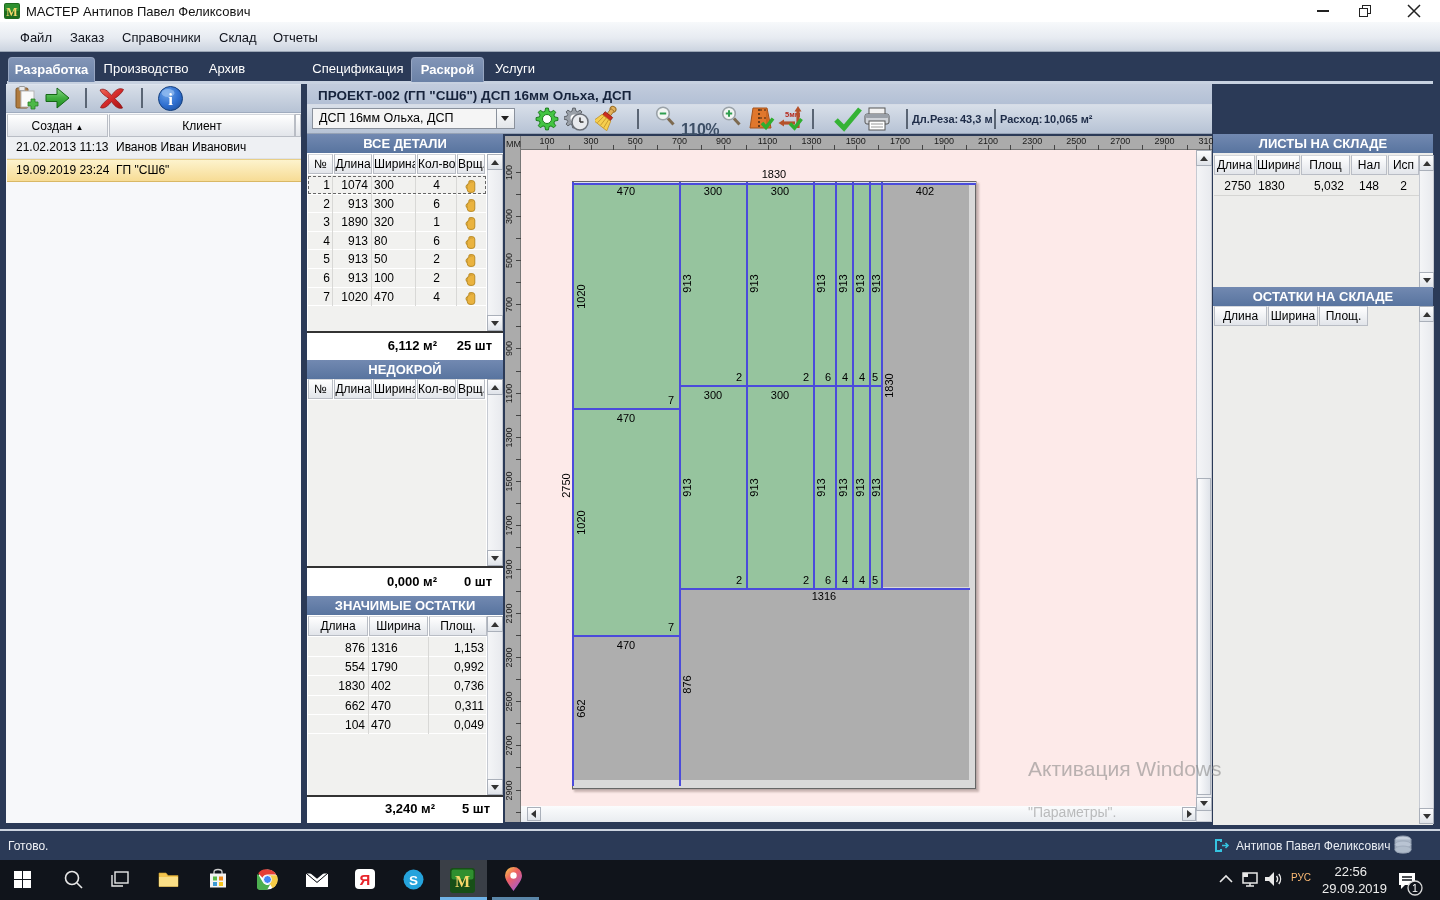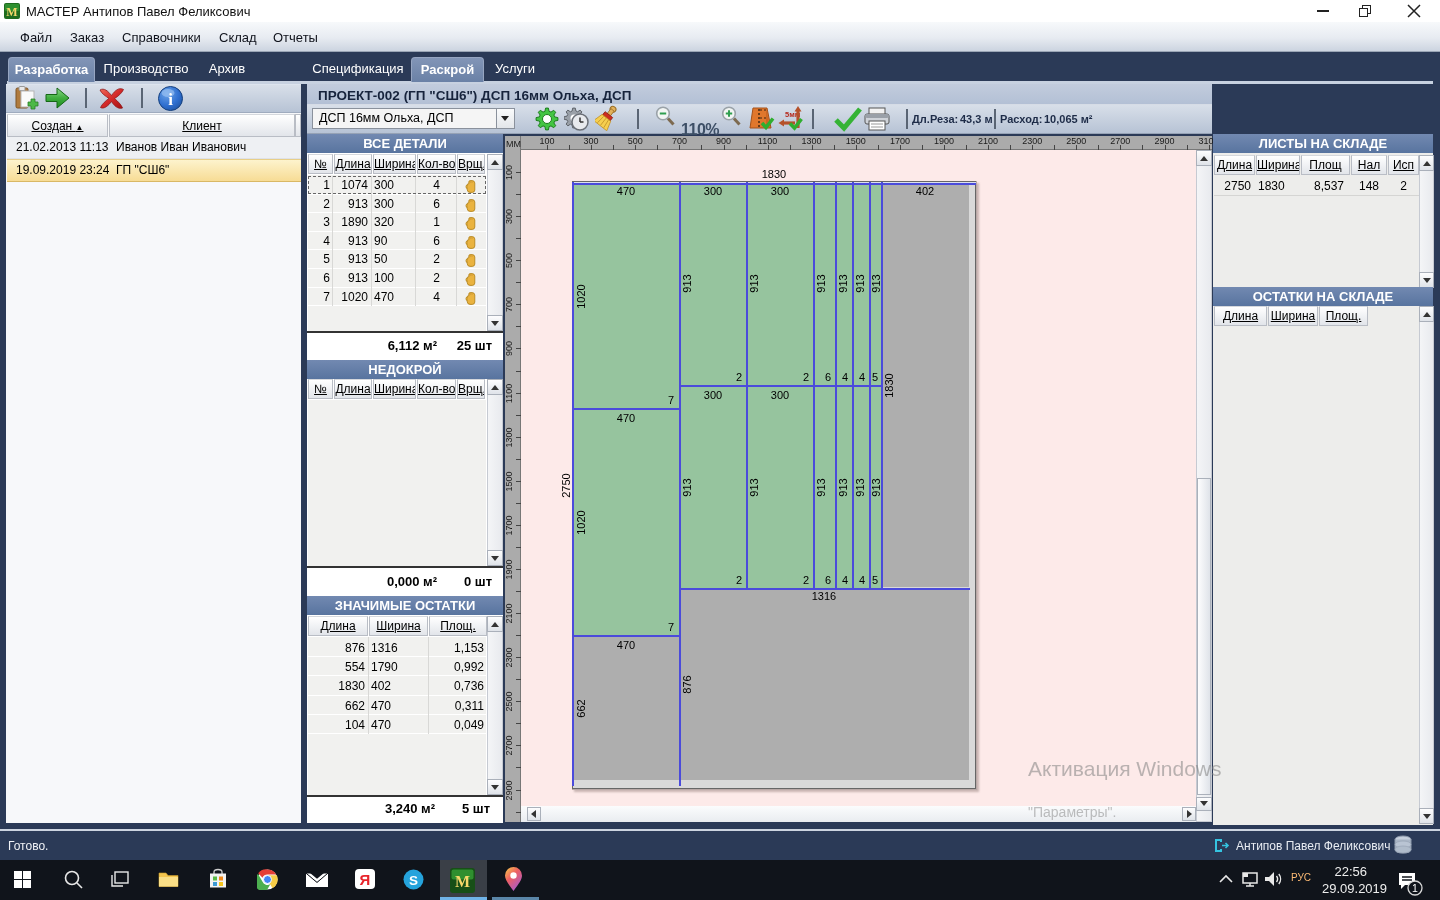--- a/index.html
+++ b/index.html
@@ -1,18 +1,18 @@
 <!DOCTYPE html>
 <html><head><meta charset="utf-8"><title>m</title><style>
 *{margin:0;padding:0;box-sizing:border-box;}
 body{font-family:"Liberation Sans",sans-serif;width:1440px;height:900px;overflow:hidden;}
 #scr{position:relative;width:1440px;height:900px;background:#2b3a57;overflow:hidden;font-family:"Liberation Sans",sans-serif;}
 .a{position:absolute;}
 .hdr{color:#fff;font-weight:bold;font-size:13px;text-align:center;line-height:16px;background:linear-gradient(#7289b1,#58749f);}
-.cbtn{background:linear-gradient(#ffffff,#e2e5ea);border:1px solid #b9bdc5;border-top-color:#d5d8dd;color:#000;font-size:12px;text-align:center;overflow:hidden;white-space:nowrap;text-decoration:underline;}
+.cbtn{background:linear-gradient(#ffffff,#e2e5ea);border:1px solid #b9bdc5;border-top-color:#d5d8dd;color:#000;font-size:12px;text-align:center;overflow:hidden;white-space:nowrap;}
 .cell{font-size:12px;color:#000;white-space:nowrap;overflow:hidden;}
 .sb{background:linear-gradient(90deg,#f4f5f7,#e8eaee);border:1px solid #c6cad2;}
 .sbtn{background:linear-gradient(#fdfdfe,#dfe3e9);border:1px solid #aab0ba;}
 .tri{position:absolute;width:0;height:0;}
 .lbl{position:absolute;font-size:11px;color:#000;line-height:11px;white-space:nowrap;}
 .rot{transform:rotate(-90deg);text-align:center;}
 .tick{position:absolute;width:1px;background:#444;}
 .rlbl{position:absolute;font-size:9px;color:#1a1a1a;line-height:9px;}
 </style></head><body>
 <div id="scr">
@@ -201,21 +201,21 @@
 <div class="a cell" style="left:374px;top:215.2px;">320</div>
 <div class="a cell" style="left:417px;top:215.2px;width:39px;text-align:center;">1</div>
 <div class="a" style="left:465px;top:216.2px;"><svg width="11" height="13" viewBox="0 0 11 13">
         <path d="M2.2,6.2 L2.2,5 Q2.2,3.8 3.2,3.8 L3.8,3.9 L3.8,2 Q3.9,0.6 5.1,0.6 L7.4,0.6 Q9.6,0.7 9.8,3 L9.8,10 Q9.7,12.3 7.4,12.4 L5,12.4 Q2.3,12.3 2.2,9.5 z" fill="#eab33f" stroke="#ad7d14" stroke-width="0.8"></path>
         <path d="M2.3,5.2 Q1,5 1,6.5 Q1,8.6 2.3,8.8" fill="#eab33f" stroke="#ad7d14" stroke-width="0.8"></path>
         <path d="M5.2,1 v2 M7,1 v2" stroke="#c89530" stroke-width="0.7"></path>
       </svg></div>
 <div class="a" style="left:308px;top:249.4px;width:178px;height:1px;background:#fff;"></div>
 <div class="a cell" style="left:308px;top:233.8px;width:22px;text-align:right;">4</div>
 <div class="a cell" style="left:330px;top:233.8px;width:38px;text-align:right;">913</div>
-<div class="a cell" style="left:374px;top:233.8px;">90</div>
+<div class="a cell" style="left:374px;top:233.8px;">80</div>
 <div class="a cell" style="left:417px;top:233.8px;width:39px;text-align:center;">6</div>
 <div class="a" style="left:465px;top:234.8px;"><svg width="11" height="13" viewBox="0 0 11 13">
         <path d="M2.2,6.2 L2.2,5 Q2.2,3.8 3.2,3.8 L3.8,3.9 L3.8,2 Q3.9,0.6 5.1,0.6 L7.4,0.6 Q9.6,0.7 9.8,3 L9.8,10 Q9.7,12.3 7.4,12.4 L5,12.4 Q2.3,12.3 2.2,9.5 z" fill="#eab33f" stroke="#ad7d14" stroke-width="0.8"></path>
         <path d="M2.3,5.2 Q1,5 1,6.5 Q1,8.6 2.3,8.8" fill="#eab33f" stroke="#ad7d14" stroke-width="0.8"></path>
         <path d="M5.2,1 v2 M7,1 v2" stroke="#c89530" stroke-width="0.7"></path>
       </svg></div>
 <div class="a" style="left:308px;top:268.0px;width:178px;height:1px;background:#fff;"></div>
 <div class="a cell" style="left:308px;top:252.4px;width:22px;text-align:right;">5</div>
 <div class="a cell" style="left:330px;top:252.4px;width:38px;text-align:right;">913</div>
 <div class="a cell" style="left:374px;top:252.4px;">50</div>
@@ -492,21 +492,21 @@
 <div class="tri" style="left:1187px;top:810px;border-top:4px solid transparent;border-bottom:4px solid transparent;border-left:5px solid #333;"></div>
 <div class="a" style="left:1213px;top:134px;width:220px;height:691px;background:#ededeb;"></div>
 <div class="a hdr" style="left:1213px;top:134px;width:220px;height:19px;line-height:19px;">ЛИСТЫ НА СКЛАДЕ</div>
 <div class="a cbtn" style="left:1214px;top:155px;width:41px;height:20px;line-height:19px;">Длина</div>
 <div class="a cbtn" style="left:1256px;top:155px;width:44px;height:20px;line-height:19px;">Ширина</div>
 <div class="a cbtn" style="left:1301px;top:155px;width:49px;height:20px;line-height:19px;">Площ</div>
 <div class="a cbtn" style="left:1351px;top:155px;width:36px;height:20px;line-height:19px;text-align:center;">Нал</div>
 <div class="a cbtn" style="left:1388px;top:155px;width:31px;height:20px;line-height:19px;">Исп</div>
 <div class="a cell" style="left:1214px;top:179px;width:37px;text-align:right;">2750</div>
 <div class="a cell" style="left:1258px;top:179px;">1830</div>
-<div class="a cell" style="left:1301px;top:179px;width:43px;text-align:right;">8,537</div>
+<div class="a cell" style="left:1301px;top:179px;width:43px;text-align:right;">5,032</div>
 <div class="a cell" style="left:1351px;top:179px;width:36px;text-align:center;">148</div>
 <div class="a cell" style="left:1388px;top:179px;width:31px;text-align:center;">2</div>
 <div class="a" style="left:1214px;top:195px;width:205px;height:1px;background:#d5d5d3;"></div>
 <div class="a sb" style="left:1419px;top:155px;width:15px;height:133px;"></div>
 <div class="a sbtn" style="left:1419px;top:155px;width:15px;height:16px;"></div>
 <div class="tri" style="left:1423px;top:161px;border-left:4px solid transparent;border-right:4px solid transparent;border-bottom:5px solid #333;"></div>
 <div class="a sbtn" style="left:1419px;top:272px;width:15px;height:16px;"></div>
 <div class="tri" style="left:1423px;top:278px;border-left:4px solid transparent;border-right:4px solid transparent;border-top:5px solid #333;"></div>
 <div class="a hdr" style="left:1213px;top:287px;width:220px;height:19px;line-height:19px;">ОСТАТКИ НА СКЛАДЕ</div>
 <div class="a cbtn" style="left:1214px;top:306px;width:53px;height:20px;line-height:19px;">Длина</div>

